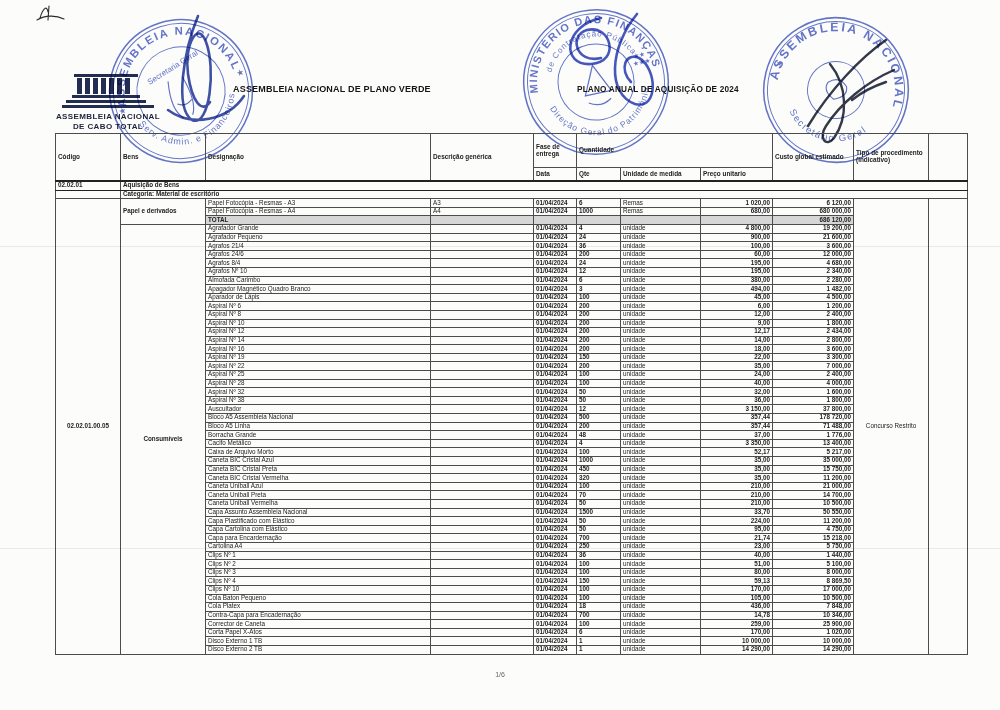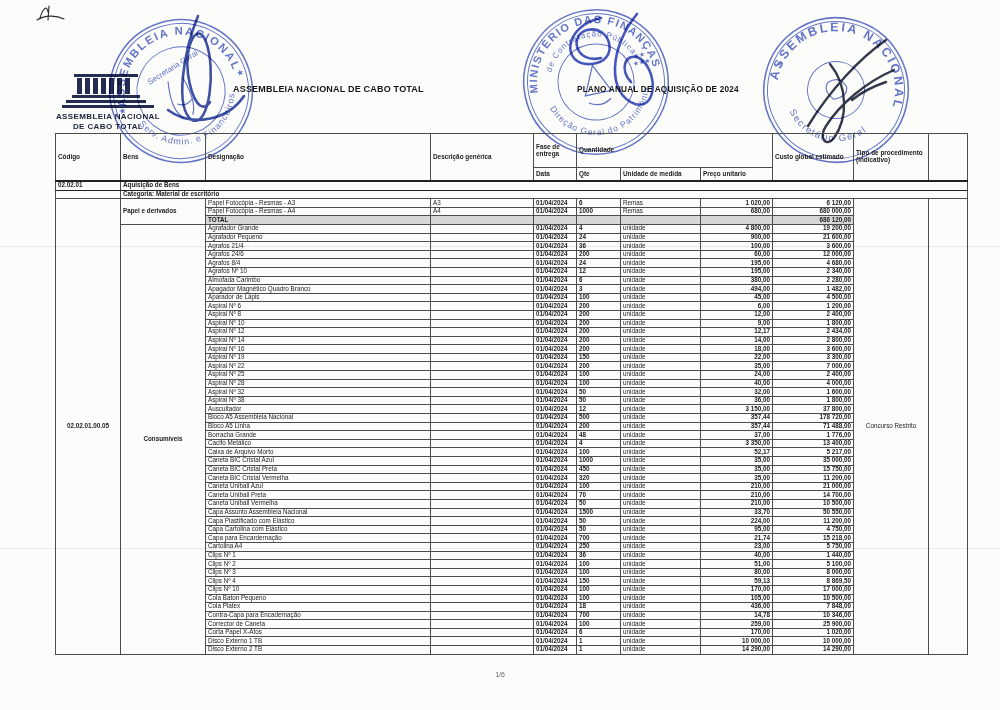--- a/index.html
+++ b/index.html
@@ -58,21 +58,21 @@
   </g>
   <rect x="12" y="23" width="68" height="3" fill="#232d52"></rect>
   <rect x="6" y="28" width="80" height="3" fill="#232d52"></rect>
   <rect x="2" y="33" width="92" height="3" fill="#232d52"></rect>
 </svg>
 <div class="abs" id="logo-caption">
   <div>ASSEMBLEIA NACIONAL</div>
   <div>DE CABO TOTAL</div>
 </div>
 
-<div class="abs" id="org-title">ASSEMBLEIA NACIONAL DE CABO TOTAL</div>
+<div class="abs" id="org-title">ASSEMBLEIA NACIONAL DE PLANO VERDE</div>
 <div class="abs" id="doc-title">PLANO ANUAL DE AQUISIÇÃO DE 2024</div>
 
 <svg class="abs stamp" style="left:106px;top:16px;transform:rotate(-18deg)" width="150" height="150" viewBox="0 0 160 160">
   <g fill="none" stroke="#4156bf" stroke-width="1.6">
     <circle cx="80" cy="80" r="76"></circle>
       <circle cx="80" cy="80" r="72" stroke-width="1"></circle>
     <circle cx="80" cy="80" r="47" stroke-width="1"></circle>
   </g>
   <path id="s1top" d="M 20,80 A60,60 0 1 1 140,80" fill="none"></path>
   <path id="s1bot" d="M 23,80 A57,57 0 0 0 137,80" fill="none"></path>

